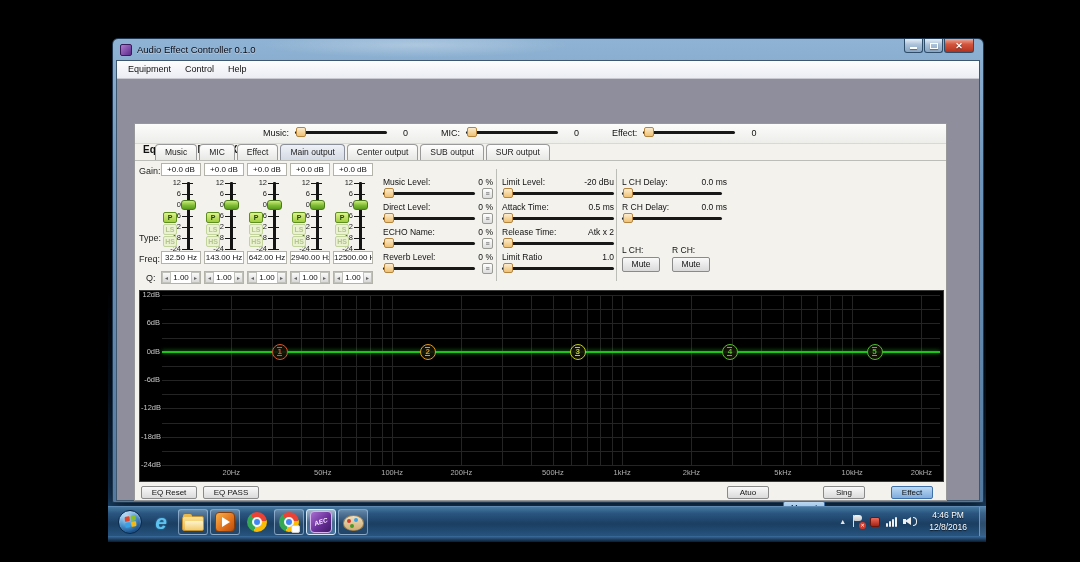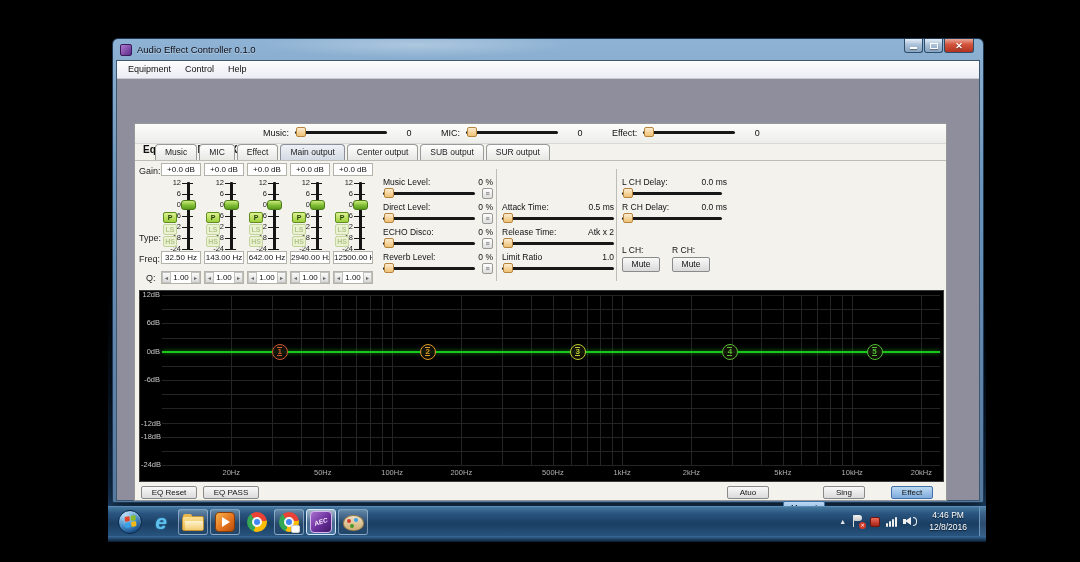--- a/index.html
+++ b/index.html
@@ -36,21 +36,21 @@
   .menu-item { font-size:9px; color:#111; padding:0 7px; line-height:17px; }
   .client { position:relative; height:421px; background:#8e8e9c; }
 
   
   .panel { position:absolute; left:17px; top:44px; width:813px; height:378px;
     background:#f3f2ed; border:1px solid #98989a; font-size:9px; color:#111; }
   .hdr-row { position:relative; height:20px; background:linear-gradient(#fcfcfb,#ededea);
     border-bottom:1px solid #d8d8d4; }
   .equip-name { position:absolute; left:8px; top:20px; font-size:10px; font-weight:bold; }
   .masters { position:absolute; left:128px; top:3px; display:flex; gap:26px; align-items:center; }
-  .master { display:flex; align-items:center;text-align:center; }
+  .master { display:flex; align-items:center; }
   .m-label { font-size:9px; margin-right:6px; }
   .m-val { margin-left:16px; width:12px; font-size:9px; }
   .hsl { position:relative; width:92px; height:11px; }
   .hsl-track { position:absolute; left:0; top:4px; width:100%; height:3px; background:#181818; border-radius:2px; }
   .hsl-handle { position:absolute; left:1px; top:0; width:10px; height:10px; border-radius:2px;
     background:linear-gradient(#fcecd0,#efc173); border:1px solid #b5853e; }
 
   .tabstrip { position:relative; height:17px; padding-left:20px; display:flex; align-items:flex-end;
     border-bottom:1px solid #bcbcb8; }
   .tab { height:16px; padding:0 9px; margin-right:2px; border:1px solid #9a9a9a; border-bottom:none;
@@ -408,40 +408,48 @@
                   <div class="lrow" style="top: 41px;">
                     <div class="llab">Direct Level:</div>
                     <div class="lval">0 %</div>
                     <div class="lsl" style="width: 92px;">
                       <div class="hsl-track2"></div>
                       <div class="hsl-handle"></div>
                     </div>
                     <div class="lbtn">≡</div>
                   </div>
                   <div class="lrow" style="top: 66px;">
-                    <div class="llab">ECHO Disco:</div>
+                    <div class="llab">ECHO Name:</div>
                     <div class="lval">0 %</div>
                     <div class="lsl" style="width: 92px;">
                       <div class="hsl-track2"></div>
                       <div class="hsl-handle"></div>
                     </div>
                     <div class="lbtn">≡</div>
                   </div>
                   <div class="lrow" style="top: 91px;">
                     <div class="llab">Reverb Level:</div>
                     <div class="lval">0 %</div>
                     <div class="lsl" style="width: 92px;">
                       <div class="hsl-track2"></div>
                       <div class="hsl-handle"></div>
                     </div>
                     <div class="lbtn">≡</div>
                   </div>
                 </div>
               <div class="vdiv" style="left:361px;"></div>
               <div id="col3" class="col" style="left:367px;width:112px;">
+                  <div class="lrow" style="top: 16px;">
+                    <div class="llab">Limit Level:</div>
+                    <div class="lval">-20 dBu</div>
+                    <div class="lsl" style="width: 112px;">
+                      <div class="hsl-track2"></div>
+                      <div class="hsl-handle"></div>
+                    </div>
+                  </div>
                   <div class="lrow" style="top: 41px;">
                     <div class="llab">Attack Time:</div>
                     <div class="lval">0.5 ms</div>
                     <div class="lsl" style="width: 112px;">
                       <div class="hsl-track2"></div>
                       <div class="hsl-handle"></div>
                     </div>
                   </div>
                   <div class="lrow" style="top: 66px;">
                     <div class="llab">Release Time:</div>
@@ -551,21 +559,21 @@
                   <div class="marker" style="left: 704.5px; top: 48.7px; border-color: rgb(79, 187, 51); color: rgb(79, 187, 51);">
                     <div class="mdash" style="background: rgb(79, 187, 51);"></div>
                     <div class="mnum">5</div>
                     <div class="mdash" style="background: rgb(79, 187, 51);"></div>
                   </div>
                 </div>
                 <div class="ylab" style="top: 0px;">12dB</div>
                 <div class="ylab" style="top: 28.3px;">6dB</div>
                 <div class="ylab" style="top: 56.7px;">0dB</div>
                 <div class="ylab" style="top: 85px;">-6dB</div>
-                <div class="ylab" style="top: 113.3px; margin-top: 16px;">-12dB</div>
+                <div class="ylab" style="top: 113.3px;">-12dB</div>
                 <div class="ylab" style="top: 141.7px;">-18dB</div>
                 <div class="ylab" style="top: 170px;">-24dB</div>
                 <div class="xlab" style="left: 75.3px;">20Hz</div>
                 <div class="xlab" style="left: 166.8px;">50Hz</div>
                 <div class="xlab" style="left: 236.1px;">100Hz</div>
                 <div class="xlab" style="left: 305.3px;">200Hz</div>
                 <div class="xlab" style="left: 396.9px;">500Hz</div>
                 <div class="xlab" style="left: 466.1px;">1kHz</div>
                 <div class="xlab" style="left: 535.4px;">2kHz</div>
                 <div class="xlab" style="left: 626.9px;">5kHz</div>

